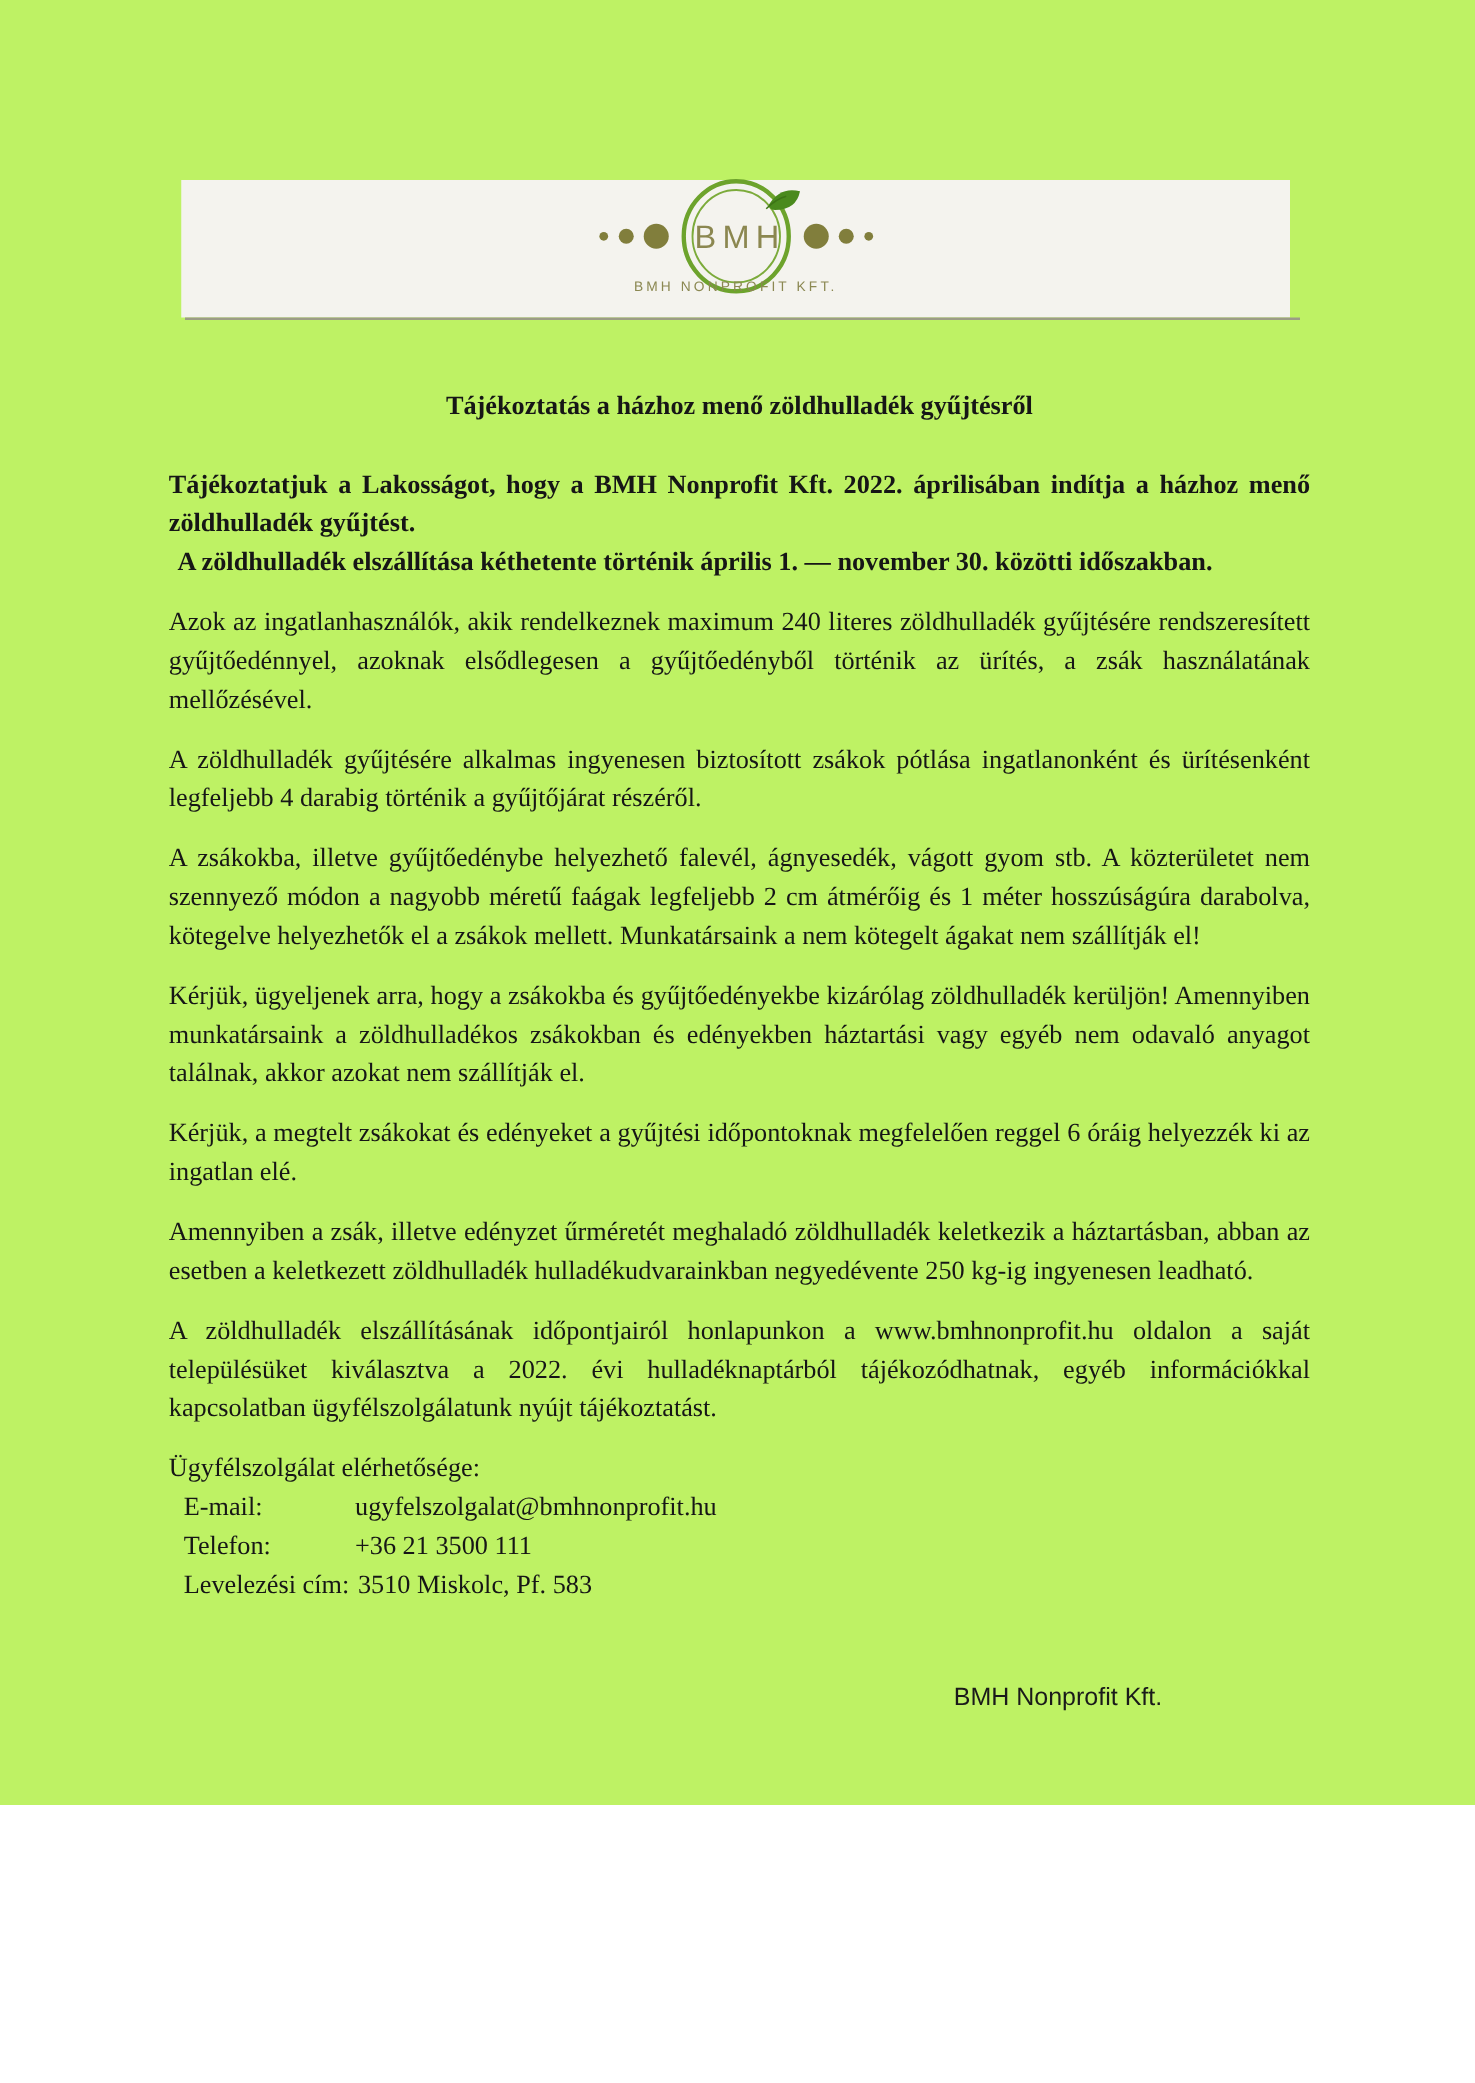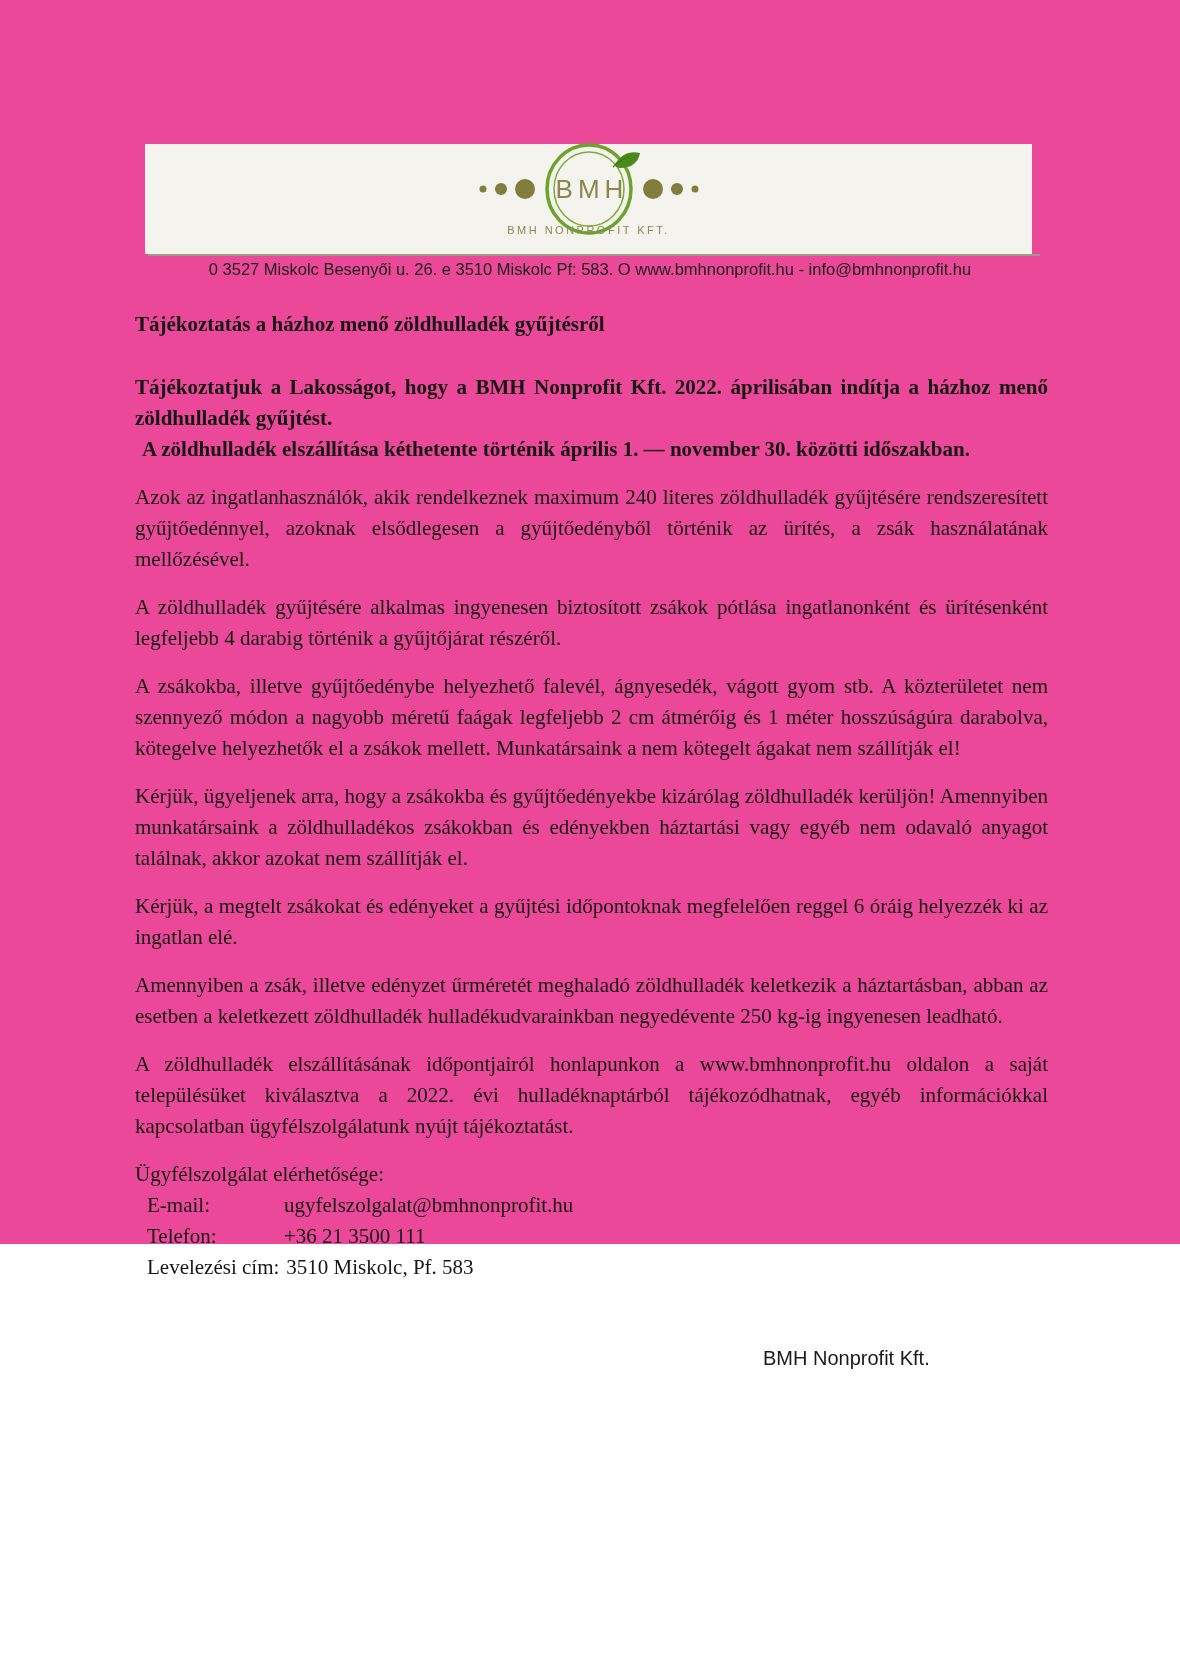--- a/index.html
+++ b/index.html
@@ -2,21 +2,21 @@
 <html><head>
 <meta charset="utf-8">
 <style>
   html, body { margin: 0; padding: 0; }
   body {
     width: 1180px; height: 1666px;
     background: #ffffff;
     font-family: "Liberation Serif", serif;
     overflow: hidden;
   }
-  .page { position: relative; width: 1180px; height: 1244px; background: #ec4899; }
+  .page { position: relative; width: 1180px; height: 1444px; background: #bef264; }
 
   
   .header-band {
     position: absolute; left: 145px; top: 144px;
     width: 887px; height: 110px;
     background: #f4f3ee;
   }
   .logo-svg {
     position: absolute; left: 50%; top: -3px;
     margin-left: -120px; width: 240px; height: 96px;
@@ -39,21 +39,21 @@
     font-family: "Liberation Sans", sans-serif;
     font-size: 16.5px; color: #1c1c1c;
   }
 
   
   .content {
     position: absolute; left: 135px; top: 308px; width: 913px;
     font-size: 21px; line-height: 31px; color: #161616;
   }
   .doc-title {
-    text-align: left; font-weight: bold;
+    text-align: center; font-weight: bold;
     font-size: 21px; line-height: 32px;
     margin: 0 0 32px 0;
   }
   .content p {
     margin: 17px 0 0 0;
     text-align: justify;
   }
   p.bold-para { font-weight: bold; margin: 0; }
   p.indent { text-indent: 7px; }
   .u { }
@@ -99,21 +99,20 @@
         <path d="M144 26 q8 -8 16 -10" fill="none" stroke="#3c7416" stroke-width="1.2"></path>
       </g>
 
       <text x="123" y="57" text-anchor="middle" font-family="Liberation Sans, sans-serif" font-size="26" letter-spacing="5" fill="#8b8750">BMH</text>
     </svg>
     <div class="logo-caption">BMH NONPROFIT KFT.</div>
   </div>
 
   <div class="header-rule"></div>
 
-  <div class="address-line">0 3527 Miskolc Besenyői u. 26. e 3510 Miskolc Pf: 583. O www.bmhnonprofit.hu - info@bmhnonprofit.hu</div>
 
   <div class="content">
 
     <div class="doc-title">Tájékoztatás a házhoz menő zöldhulladék gyűjtésről</div>
 
     <p class="bold-para">Tájékoztatjuk a Lakosságot, hogy a BMH Nonprofit Kft. 2022. áprilisában indítja a házhoz menő zöldhulladék gyűjtést.</p>
     <p class="bold-para indent">A zöldhulladék elszállítása kéthetente történik április 1. — november 30. közötti időszakban.</p>
 
     <p>Azok az ingatlanhasználók, akik rendelkeznek maximum 240 literes zöldhulladék gyűjtésére rendszeresített gyűjtőedénnyel, azoknak elsődlegesen a gyűjtőedényből történik az ürítés, a zsák használatának mellőzésével.</p>
     <p>A zöldhulladék gyűjtésére alkalmas ingyenesen biztosított zsákok pótlása ingatlanonként és ürítésenként legfeljebb 4 darabig történik a gyűjtőjárat részéről.</p>

